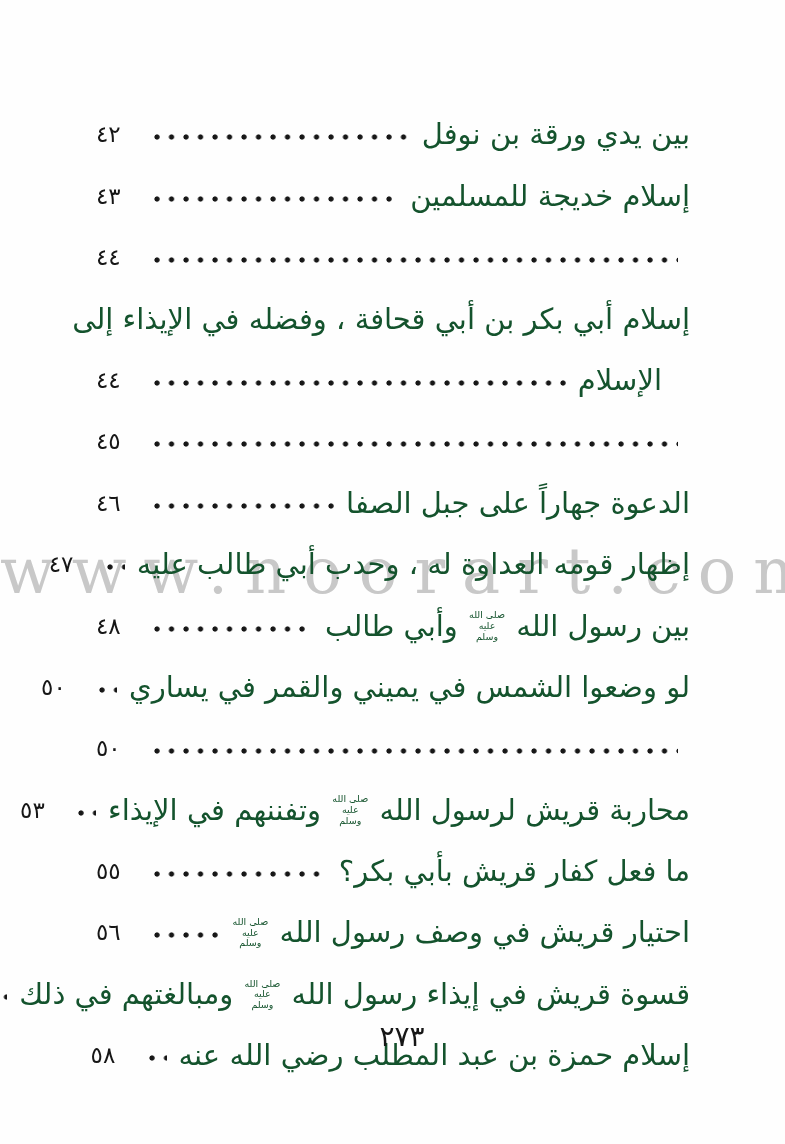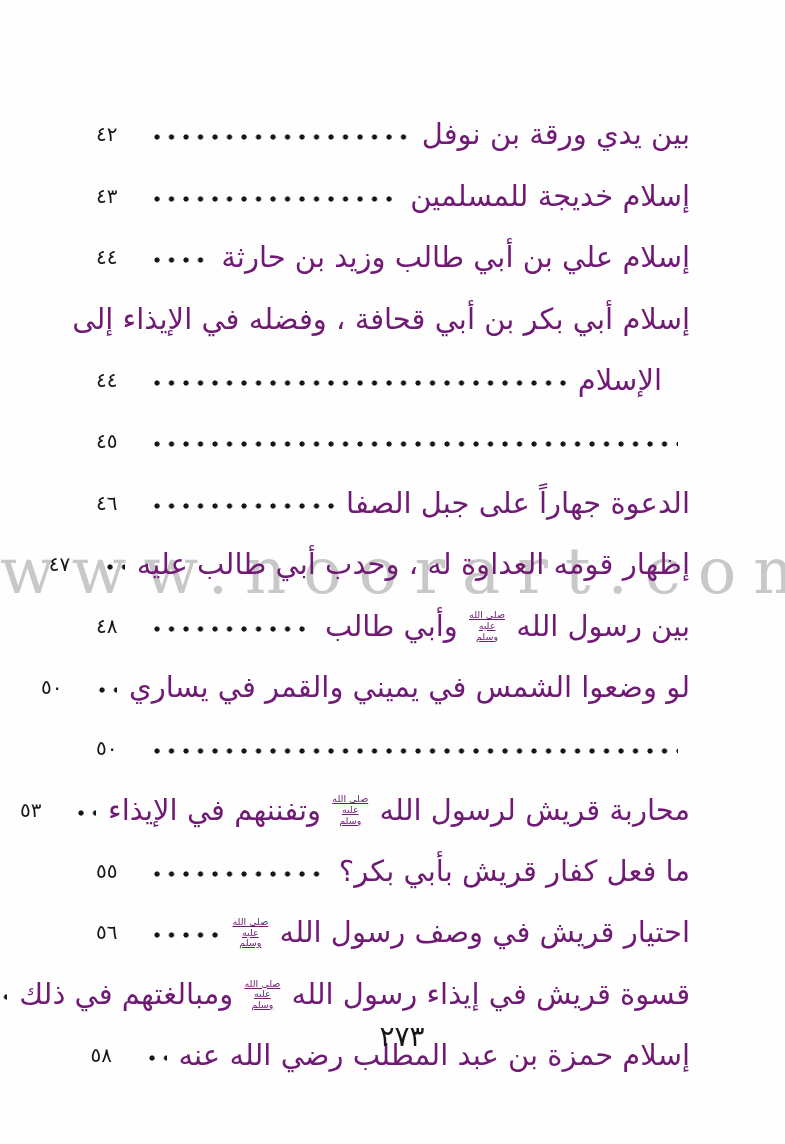--- a/index.html
+++ b/index.html
@@ -37,52 +37,51 @@
   .row {
     height: 56.4px;
     display: flex;
     align-items: flex-end;
     padding-bottom: 5px;
   }
   .title {
     font-size: 29px;
     line-height: 36px;
     white-space: nowrap;
-    color: #701a75;
+    color: #14532d;
   }
   .row.indent .title { margin-right: 28px; text-align: center; }
   .dots {
     flex: 1 1 auto;
     min-width: 18px;
     align-self: flex-end;
     height: 6px;
     margin: 0 12px 12px 12px;
     background-image: radial-gradient(circle at 3px 3px, #161616 2.2px, transparent 3px);
     background-size: 14.5px 6px;
     background-repeat: repeat-x;
     background-position: left bottom;
   }
   .num {
-    font-size: 20px;
+    font-size: 23px;
     line-height: 30px;
     min-width: 46px;
     text-align: left;
     padding-bottom: 3px;
     white-space: nowrap;
   }
   .saw {
     display: inline-block;
     width: 36px;
     font-size: 9.5px;
     line-height: 1.12;
     text-align: center;
     vertical-align: -4px;
     margin: 0 2px;
     white-space: normal;
-    text-decoration: underline;
   }
   .page-number {
     position: absolute;
     z-index: 1;
     top: 1020px;
     left: 0;
     right: 0;
     text-align: center;
     direction: rtl;
     font-size: 28px;
@@ -101,21 +100,20 @@
         <span class="title">بين يدي ورقة بن نوفل</span>
         <span class="dots"></span>
         <span class="num">٤٢</span>
       </div>
       <div class="row">
         <span class="title">إسلام خديجة للمسلمين</span>
         <span class="dots"></span>
         <span class="num">٤٣</span>
       </div>
       <div class="row">
-        <span class="title">إسلام علي بن أبي طالب وزيد بن حارثة</span>
         <span class="dots"></span>
         <span class="num">٤٤</span>
       </div>
       <div class="row text-only">
         <span class="title">إسلام أبي بكر بن أبي قحافة ، وفضله في الإيذاء إلى</span>
       </div>
       <div class="row indent">
         <span class="title">الإسلام</span>
         <span class="dots"></span>
         <span class="num">٤٤</span>

